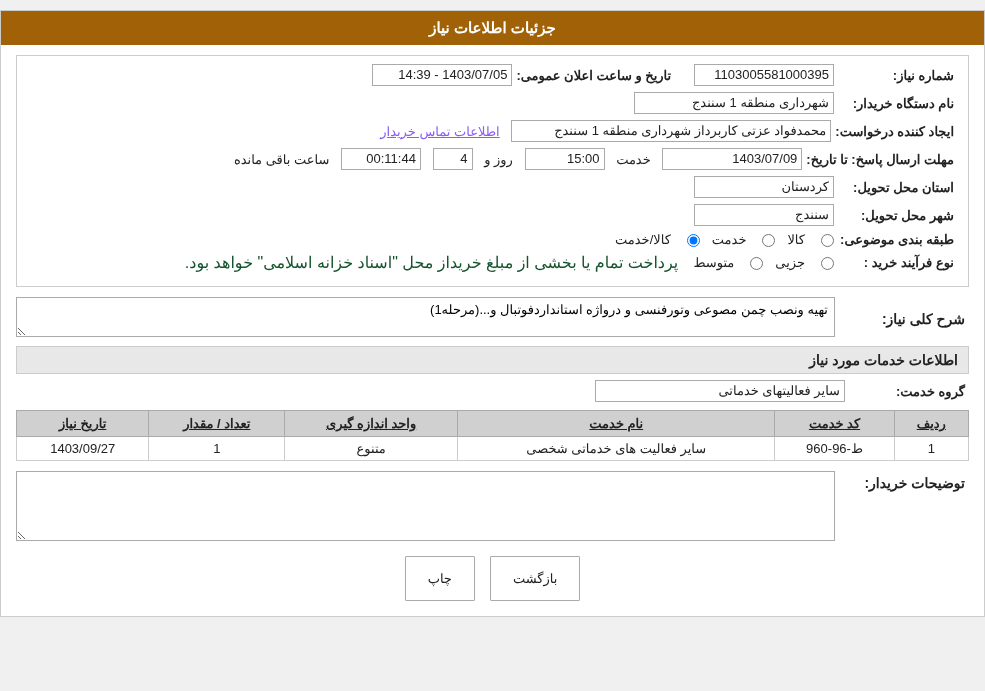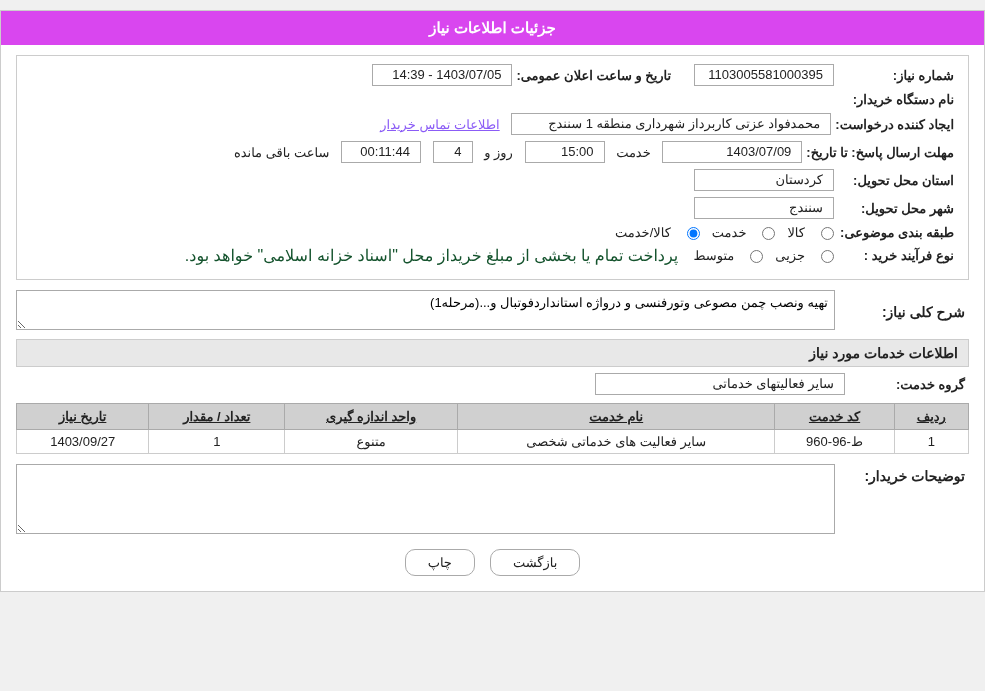--- a/index.html
+++ b/index.html
@@ -10,21 +10,21 @@
       direction: rtl;
       color: #222;
     }
     .page-wrapper {
       max-width: 985px;
       margin: 10px auto;
       background: #fff;
       border: 1px solid #ccc;
     }
     .header-bar {
-      background: #d946ef;
+      background: #a16207;
       color: #fff;
       text-align: center;
       padding: 8px 10px;
       font-size: 15px;
       font-weight: bold;
     }
     .content {
       padding: 10px 15px 15px;
     }
     .section-block {
@@ -43,21 +43,21 @@
     .label {
       font-weight: bold;
       white-space: nowrap;
       min-width: 120px;
       text-align: right;
       padding-right: 4px;
     }
     .field-box {
       border: 1px solid #aaa;
       background: #fff;
-      padding: 2px 10px;
+      padding: 2px 4px;
       min-height: 22px;
       min-width: 80px;
       display: inline-block;
     }
     .field-wide {
       min-width: 200px;
     }
     .field-medium {
       min-width: 140px;
     }
@@ -121,26 +121,26 @@
     .data-table tr:nth-child(even) td {
       background: #f9f9f9;
     }
     .buttons-row {
       display: flex;
       justify-content: center;
       gap: 15px;
       margin-top: 12px;
     }
     .btn {
-      padding: 5px 22px;
+      padding: 14px 22px;
       font-size: 13px;
       font-family: Tahoma, Arial, sans-serif;
       cursor: pointer;
       border: 1px solid #aaa;
-      border-radius: 10px;
+      border-radius: 1px;
     }
     .btn-print {
       background: #fff;
       color: #222;
     }
     .btn-back {
       background: #fff;
       color: #222;
     }
     .inner-section {
@@ -167,20 +167,21 @@
       <div class="row">
         <span class="label">شماره نیاز:</span>
         <span class="field-box field-medium">1103005581000395</span>
         &nbsp;&nbsp;&nbsp;
         <span class="label">تاریخ و ساعت اعلان عمومی:</span>
         <span class="field-box field-medium">1403/07/05 - 14:39</span>
       </div>
 
       <div class="row">
         <span class="label">نام دستگاه خریدار:</span>
+        <span class="field-box field-wide">شهرداری منطقه 1 سنندج</span>
       </div>
 
       <div class="row">
         <span class="label">ایجاد کننده درخواست:</span>
         <span class="field-box" style="min-width:320px;">محمدفواد عزتی کاربرداز شهرداری منطقه 1 سنندج</span>
         &nbsp;
         <span class="blue-link">اطلاعات تماس خریدار</span>
       </div>
 
       <div class="row">

